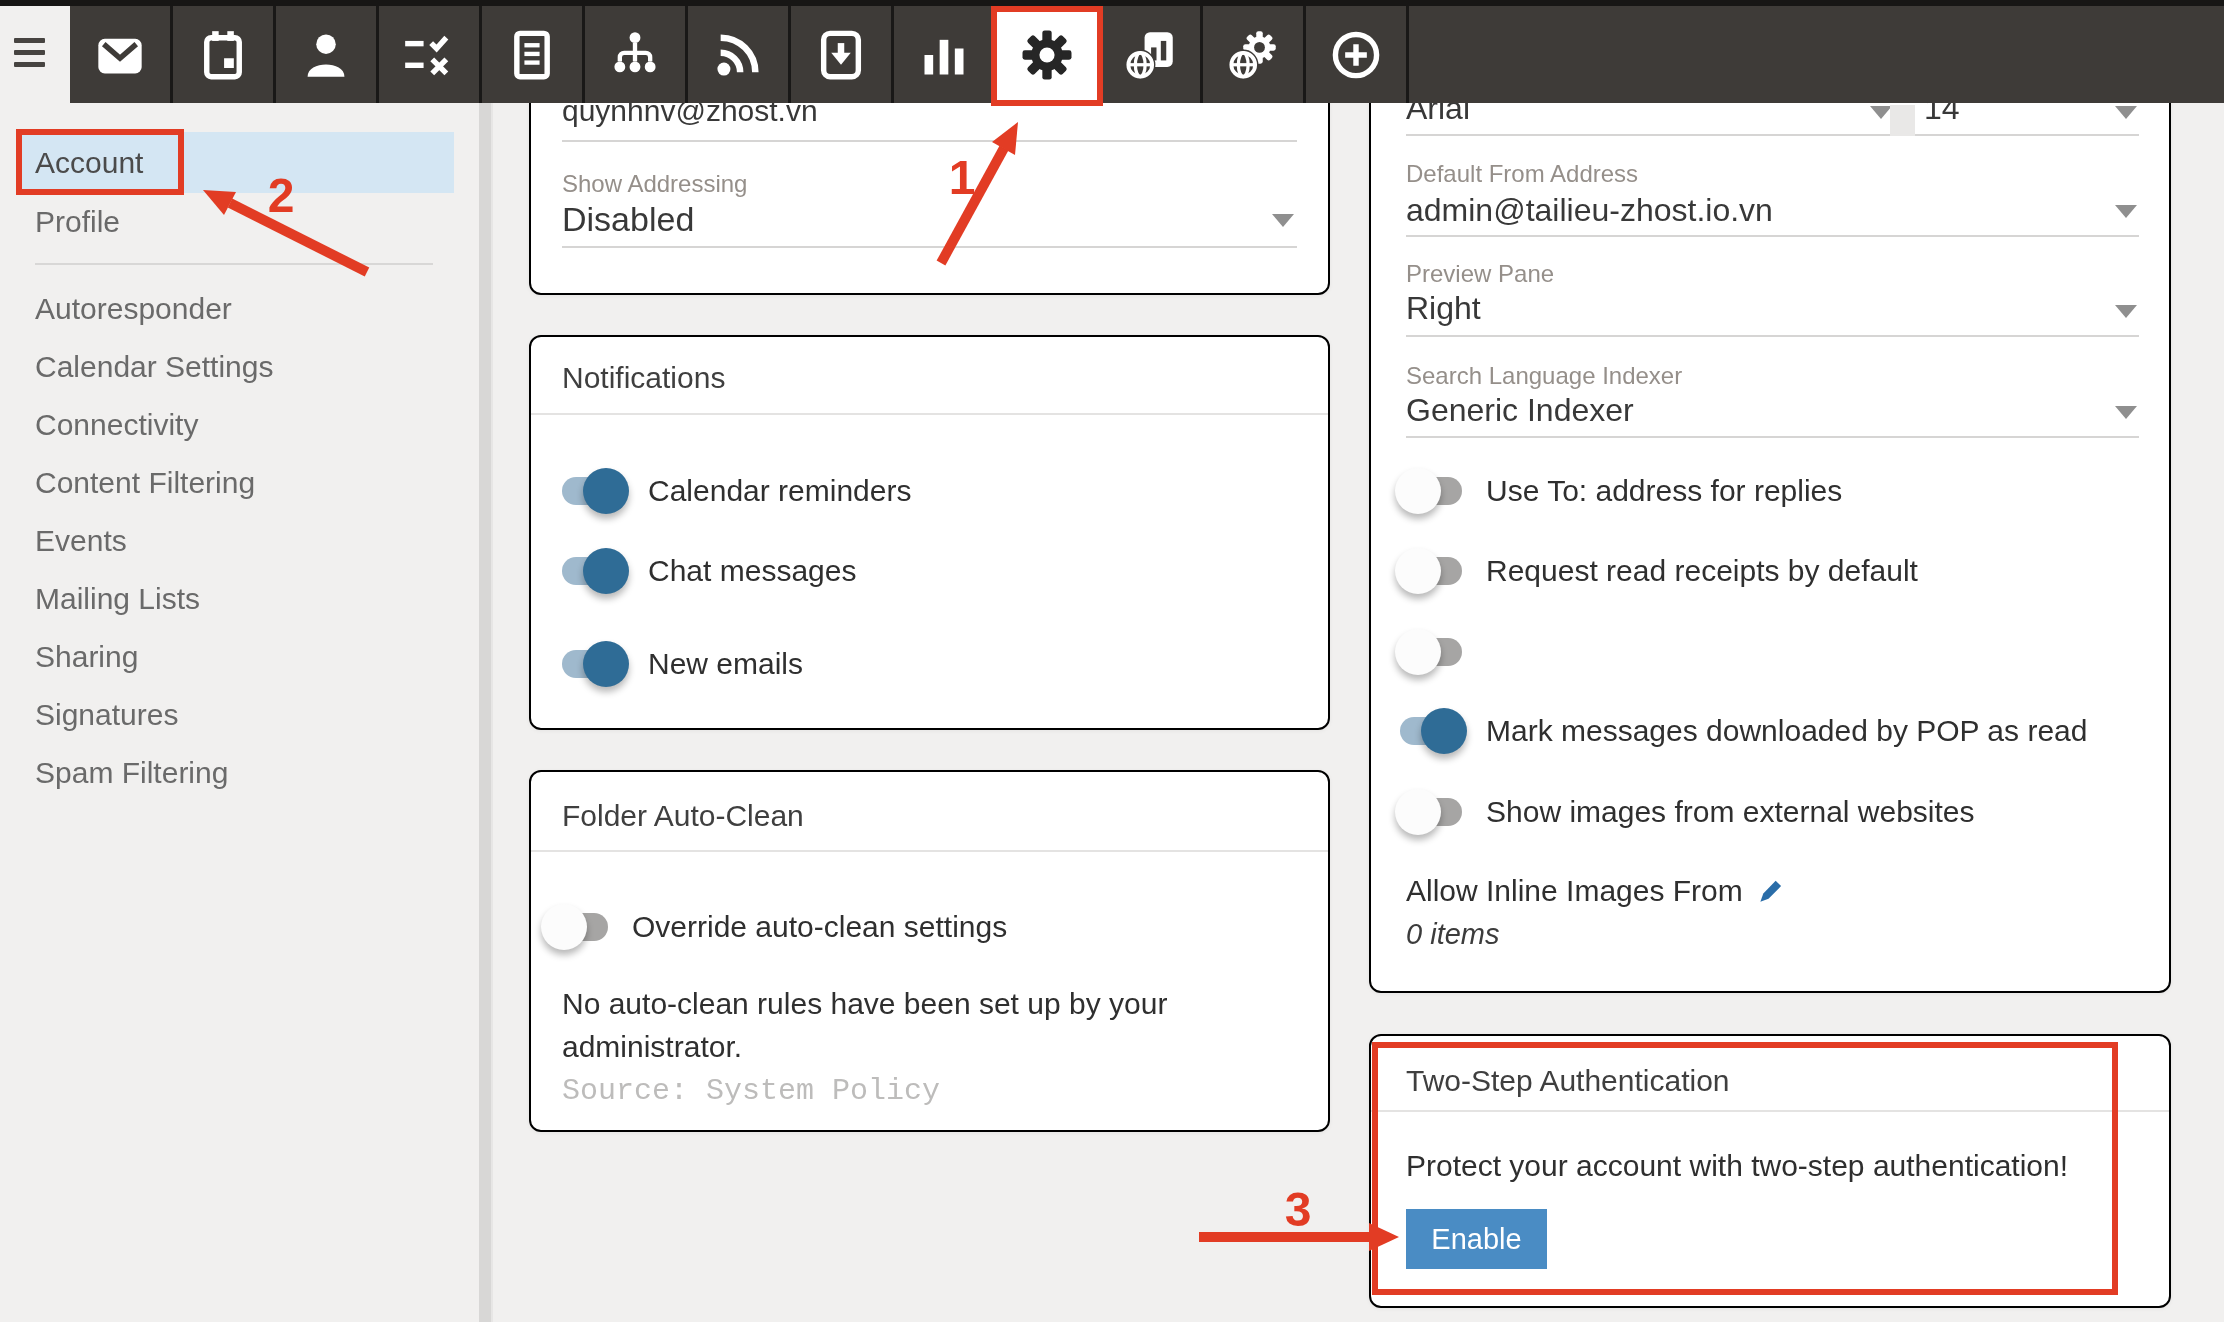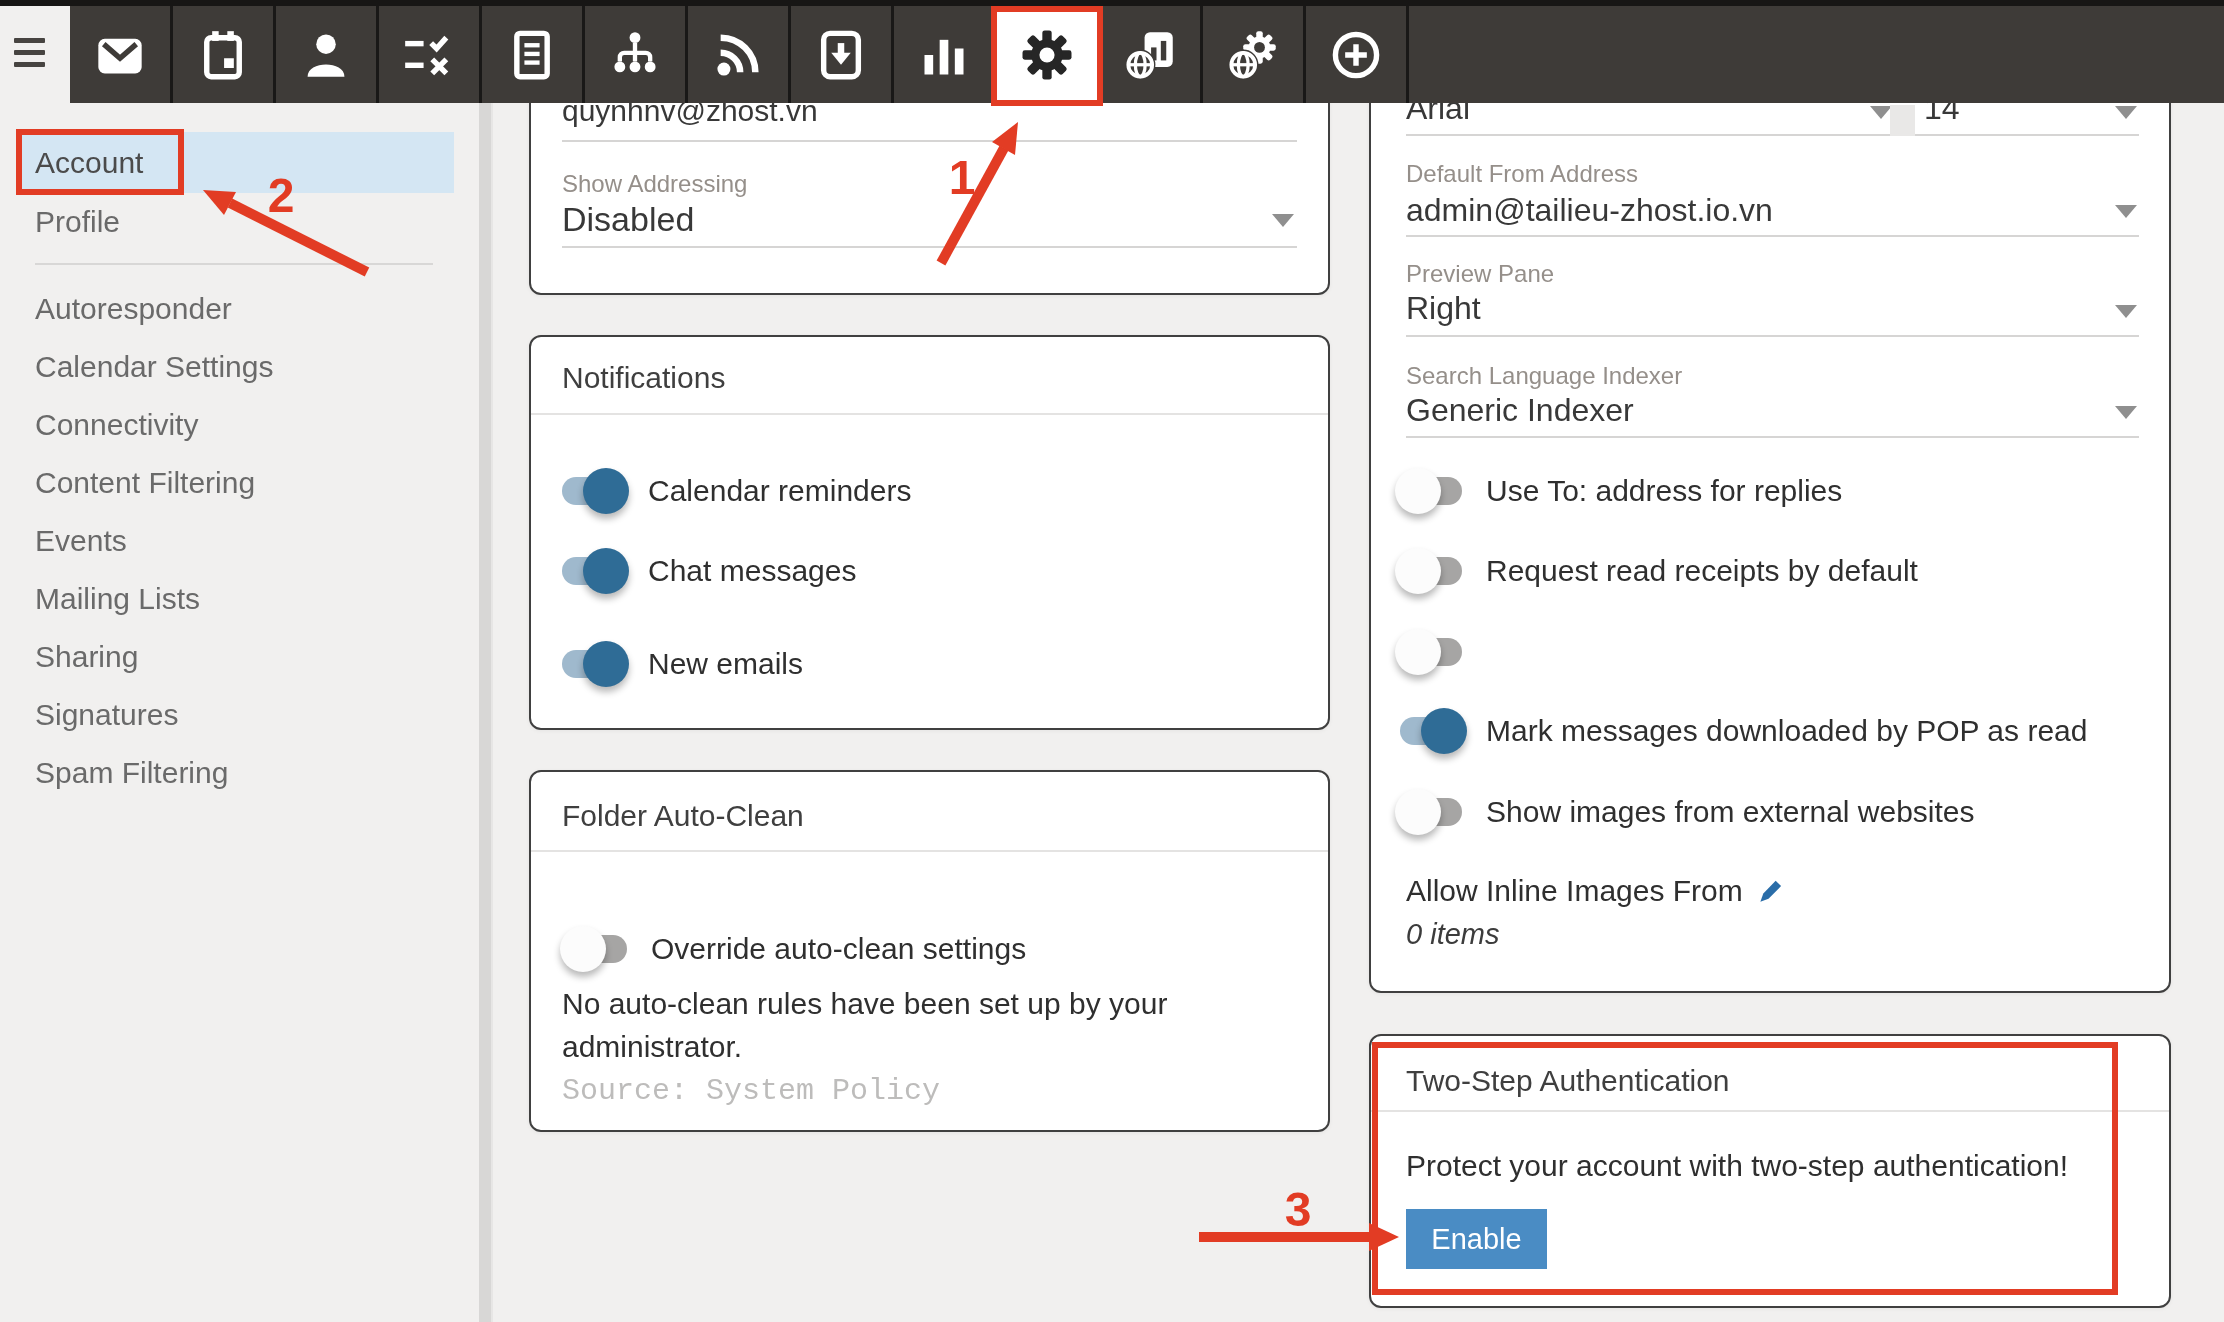--- a/index.html
+++ b/index.html
@@ -18,21 +18,21 @@
   .tb-btn.active{background:#ffffff;}
 
   
   .sb-selected{left:18px;top:132px;width:436px;height:61px;background:#d4e6f3;z-index:1;}
   .sb-item{position:absolute;left:35px;font-size:30px;color:#6a6a6a;white-space:nowrap;z-index:2;}
   .sb-item.sel{color:#4b4b4b;}
   .sb-divider{left:35px;top:263px;width:398px;height:2px;background:#d8d7d6;z-index:2;}
   .scroll-strip{left:479px;top:103px;width:12px;height:1219px;background:#d8d7d6;border-right:2px solid #e7e6e5;z-index:2;}
 
   
-  .card{position:absolute;background:#ffffff;border:2px solid #404040;border-radius:12px;box-shadow:0 1px 4px rgba(0,0,0,0.05);z-index:1;}
+  .card{position:absolute;background:#ffffff;border:2px solid #000000;border-radius:12px;box-shadow:0 1px 4px rgba(0,0,0,0.05);z-index:1;}
   .card-title{position:absolute;font-size:30px;color:#3f3f3f;white-space:nowrap;}
   .card-divider{position:absolute;left:0;width:100%;height:2px;background:#e4e3e2;}
   .underline{position:absolute;height:2px;background:#d6d5d4;}
   .f-label{position:absolute;font-size:24px;color:#958f8a;white-space:nowrap;}
   .f-value{position:absolute;font-size:32px;color:#383838;white-space:nowrap;}
   .caret{position:absolute;width:0;height:0;border-left:11px solid transparent;border-right:11px solid transparent;border-top:13px solid #8f8f8f;}
   .gray-strip{position:absolute;background:#e9e8e7;}
 
   
   .toggle-row{position:absolute;display:flex;align-items:center;height:48px;}
@@ -105,21 +105,21 @@
       <div class="switch on">
           <div class="knob"></div>
         </div>
       <div class="toggle-label">New emails</div>
     </div>
   </div>
 
   <div class="card" style="left:529px;top:770px;width:797px;height:358px;">
     <div class="card-title" style="left:31px;top:27px;">Folder Auto-Clean</div>
     <div class="card-divider" style="top:78px;"></div>
-    <div class="toggle-row" style="left:34px;top:131px;margin-top:22px;">
+    <div class="toggle-row" style="left:15px;top:131px;">
       <div class="switch off">
           <div class="knob"></div>
         </div>
       <div class="toggle-label">Override auto-clean settings</div>
     </div>
     <div class="para" style="left:31px;top:210px;width:710px;">No auto-clean rules have been set up by your administrator.</div>
     <div class="muted" style="left:31px;top:302px;">Source: System Policy</div>
   </div>
 
   <div class="card" style="left:1369px;top:40px;width:798px;height:949px;">

